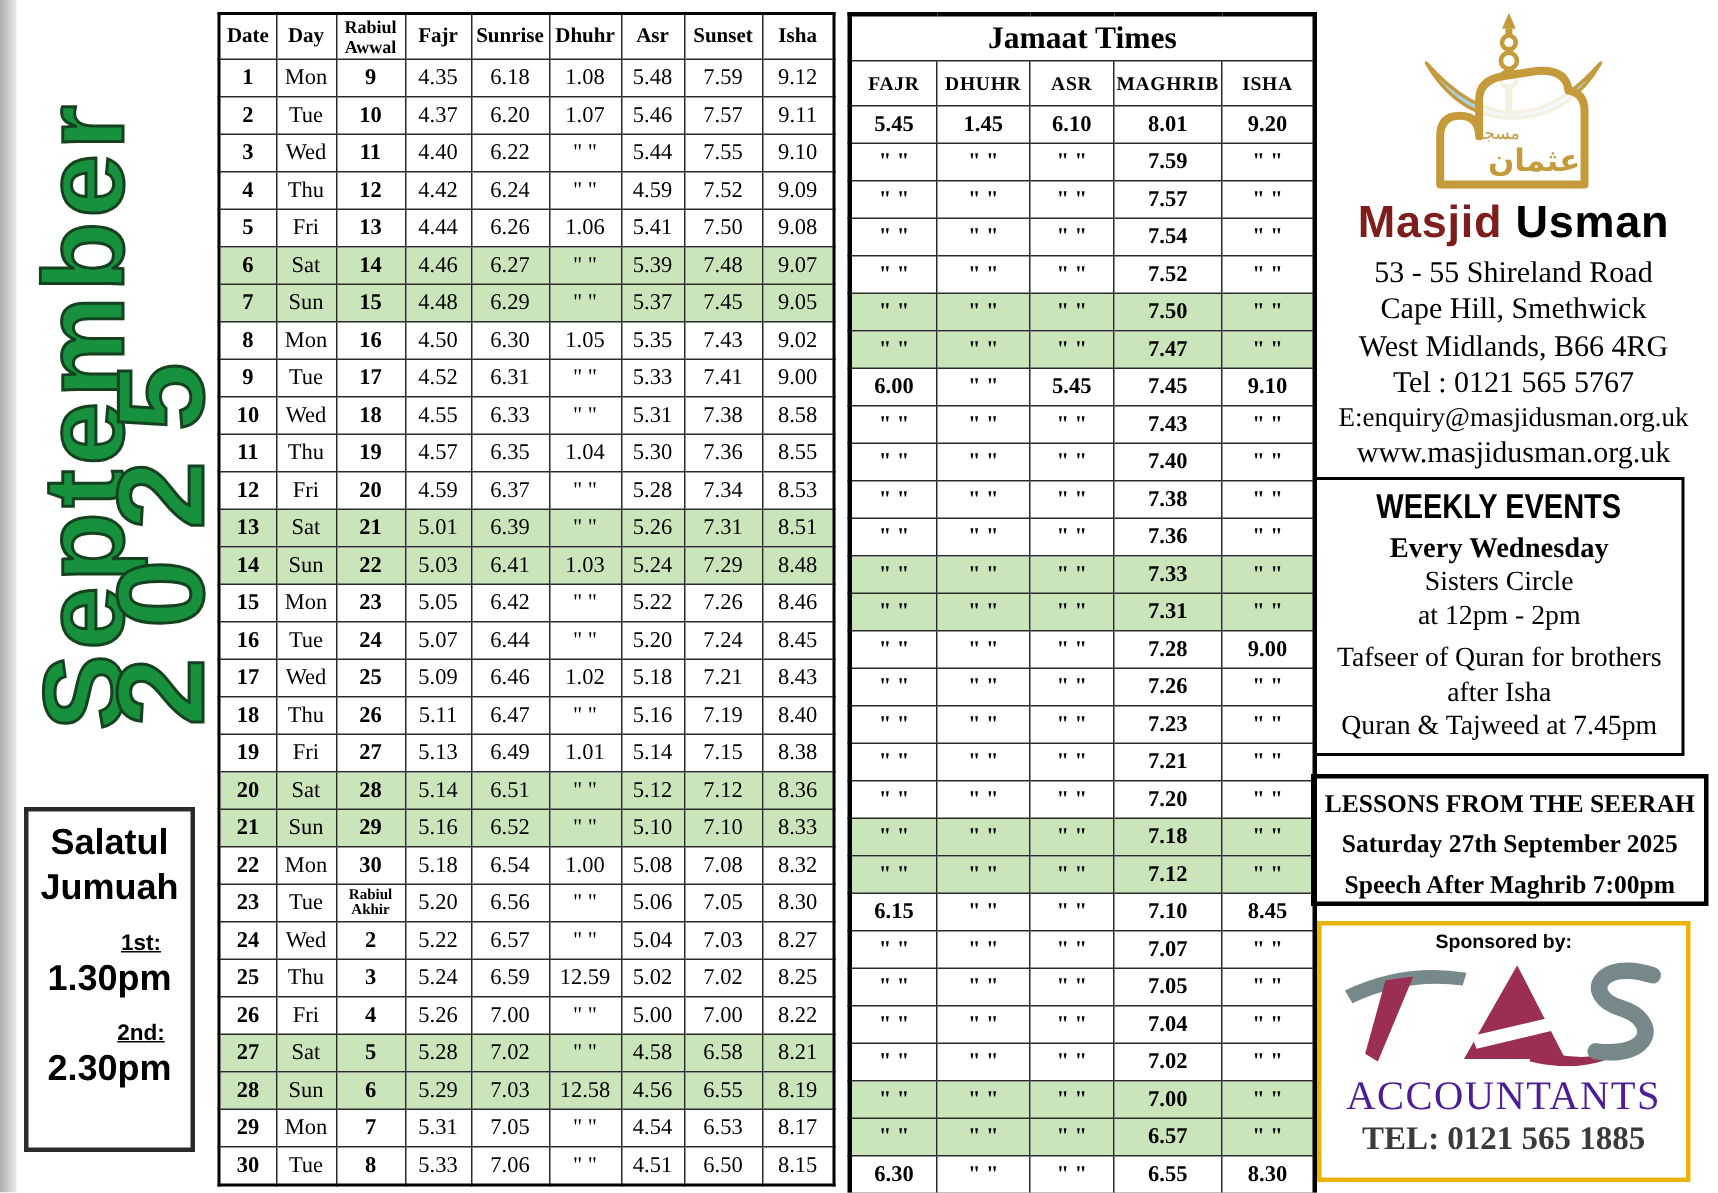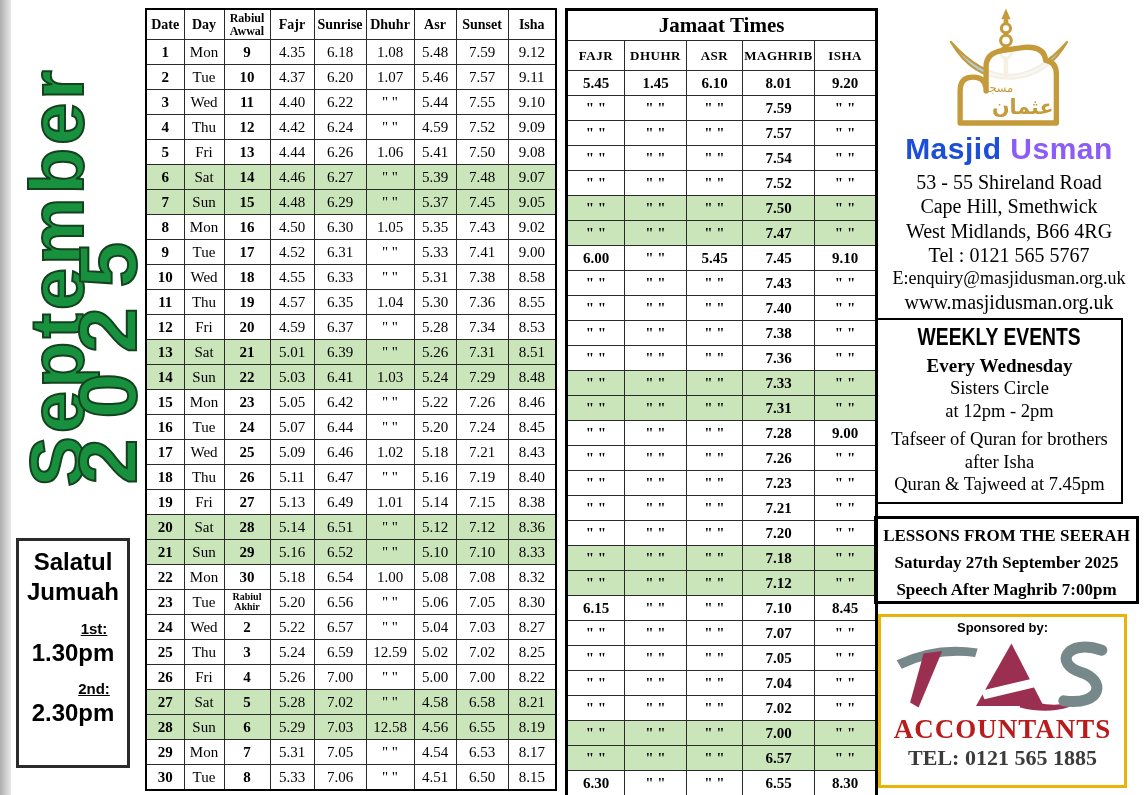--- a/index.html
+++ b/index.html
@@ -42,41 +42,41 @@
   
   .jamaat-table{position:absolute;left:565px;top:8px;width:310px;border:3px solid #000;}
   .jamaat-table td{height:24px;font-size:15px;font-weight:bold;}
   .jt-title{font-size:21px;font-weight:bold;height:29px;}
   .jt-colhead{font-size:13px;font-weight:bold;height:29px;letter-spacing:.5px;}
   
   .right-panel{position:absolute;left:876px;top:0;width:266px;height:795px;}
   .logo-wrap{position:absolute;left:0;top:4px;width:266px;text-align:center;}
   .masjid-name{position:absolute;left:0;top:132px;width:266px;text-align:center;
     font-family:"Liberation Sans",sans-serif;font-weight:bold;font-size:30px;letter-spacing:.5px;}
-  .masjid-name .n1{color:#1d4ed8;}
-  .masjid-name .n2{color:#8b5cf6;}
+  .masjid-name .n1{color:#7f1d1d;}
+  .masjid-name .n2{color:#000000;}
   .address{position:absolute;left:0;top:170px;width:266px;text-align:center;
     font-size:20px;line-height:1.22;}
   .address .addr-line{white-space:nowrap;}
   .address .addr-line.small{font-size:18px;}
   .weekly-box{position:absolute;left:0;top:318px;width:247px;height:186px;
     border:2px solid #000;box-sizing:border-box;text-align:center;padding-top:4px;}
   .we-title{font-family:"Liberation Sans",sans-serif;font-weight:bold;font-size:23px;
     display:inline-block;transform:scaleX(.84);letter-spacing:0;}
   .we-bold{font-weight:bold;font-size:19px;line-height:1.22;margin-top:3px;}
   .we-line{font-size:18.5px;line-height:1.22;}
   .we-gap{height:6px;}
   .seerah-box{position:absolute;left:-2px;top:516px;width:265px;height:88px;
     border:3px solid #000;box-sizing:border-box;text-align:center;
     font-weight:bold;font-size:17px;}
   .seerah-box div{margin-top:7px;}
   .tas-box{position:absolute;left:2px;top:614px;width:249px;height:174px;
     border:3px solid #eab308;box-sizing:border-box;text-align:center;padding-top:3px;}
   .sponsored{font-family:"Liberation Sans",sans-serif;font-weight:bold;font-size:13px;}
-  .accountants{font-weight:bold;font-size:27px;color:#b91c1c;letter-spacing:1px;line-height:1.05;}
+  .accountants{font-weight:normal;font-size:27px;color:#4c1d95;letter-spacing:1px;line-height:1.05;}
   .tas-tel{font-weight:bold;font-size:22px;color:#3b3b3b;margin-top:2px;}
 </style>
 </head>
 <body>
 
 <div class="left-strip"></div>
 
 <div class="month-word september">September</div>
 <div class="month-word year">2025</div>
 

